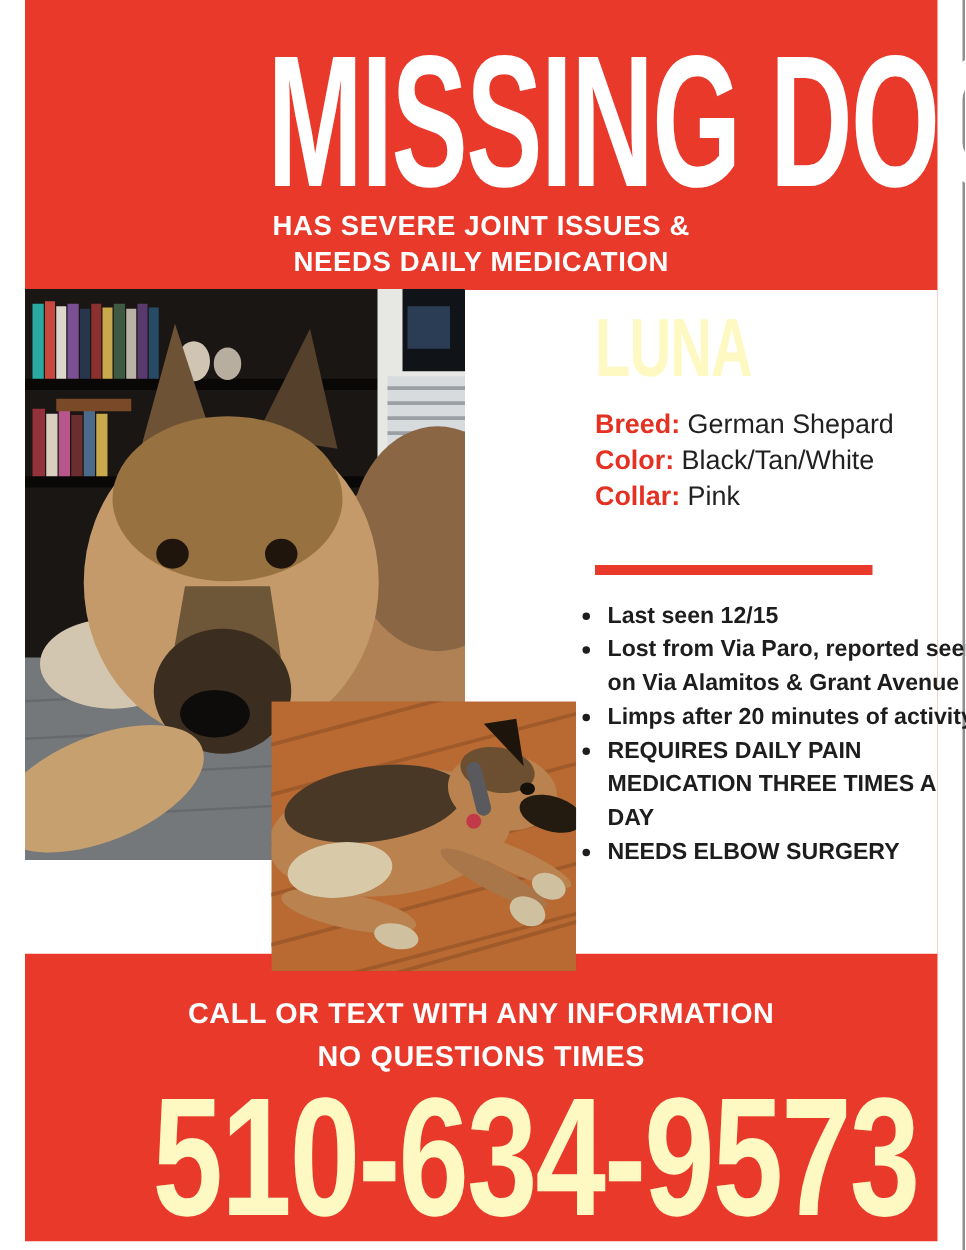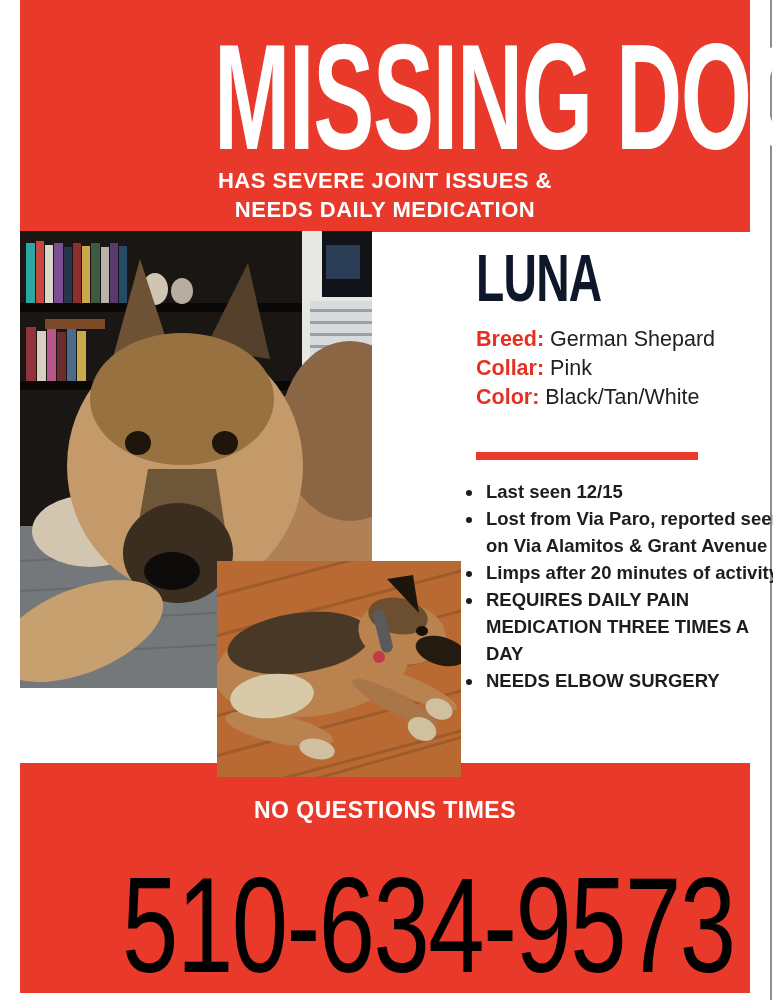--- a/index.html
+++ b/index.html
@@ -24,41 +24,41 @@
   
   .white-panel{position:absolute;top:232px;left:0;width:730px;height:531px;background:#ffffff;}
 
   
   .photo1{position:absolute;left:0;top:231px;width:352px;height:457px;overflow:hidden;}
   .photo2{position:absolute;left:197px;top:561px;width:244px;height:216px;overflow:hidden;}
   .photo1 svg,.photo2 svg{display:block;}
 
   
   .dog-name{
-    position:absolute;left:456px;top:245px;color:#0f172a;font-weight:bold;
+    position:absolute;left:456px;top:245px;color:#fef9c3;font-weight:bold;
     font-size:66px;line-height:66px;white-space:nowrap;
   }
   .dog-name>span{display:inline-block;transform:scaleX(0.70);transform-origin:left center;letter-spacing:-1px;}
   .details{position:absolute;left:456px;top:325px;font-size:21.5px;line-height:29px;color:#212121;}
   .details .lbl{color:#e43122;font-weight:bold;}
   .divider{position:absolute;left:456px;top:452px;width:222px;height:8px;background:#e8392b;}
   .bullets{
     position:absolute;left:444px;top:478px;width:300px;margin:0;padding:0 0 0 20px;
     font-size:18.5px;font-weight:bold;line-height:27px;color:#1d1d1d;list-style:disc;
   }
   .bullets li{margin:0;padding-left:2px;}
 
   
   .contact{
     position:absolute;top:793px;left:0;width:730px;text-align:center;
     color:#ffffff;font-weight:bold;font-size:23px;line-height:35px;letter-spacing:0.5px;
   }
   .phone{
     position:absolute;top:858px;left:0;width:606px;text-align:center;
-    color:#000000;font-weight:normal;font-size:135px;line-height:135px;white-space:nowrap;
+    color:#fef9c3;font-weight:bold;font-size:135px;line-height:135px;white-space:nowrap;
   }
   .phone>span{display:inline-block;transform:scaleX(0.75);transform-origin:center;letter-spacing:-2px;}
 </style>
 </head>
 <body>
 
 <div class="viewer-edge"></div>
 
 <div class="poster">
 
@@ -196,39 +196,40 @@
   <div class="dog-name">
     <span>LUNA</span>
   </div>
 
   <div class="details">
     <div>
       <span class="lbl">Breed:</span>
       <span>German Shepard</span>
     </div>
     <div>
+      <span class="lbl">Color:</span>
+      <span>Black/Tan/White</span>
+    </div>
+    <div>
       <span class="lbl">Collar:</span>
       <span>Pink</span>
-    </div>
-    <div>
-      <span class="lbl">Color:</span>
-      <span>Black/Tan/White</span>
     </div>
   </div>
 
   <div class="divider"></div>
 
   <ul class="bullets">
     <li>Last seen 12/15</li>
     <li>Lost from Via Paro, reported seen on Via Alamitos &amp; Grant Avenue</li>
     <li>Limps after 20 minutes of activity</li>
     <li>REQUIRES DAILY PAIN MEDICATION THREE TIMES A DAY</li>
     <li>NEEDS ELBOW SURGERY</li>
   </ul>
 
   <div class="contact">
+    <div>CALL OR TEXT WITH ANY INFORMATION</div>
     <div>NO QUESTIONS TIMES</div>
   </div>
   <div class="phone">
     <span>510-634-9573</span>
   </div>
 
 </div>
 
 </body></html>

